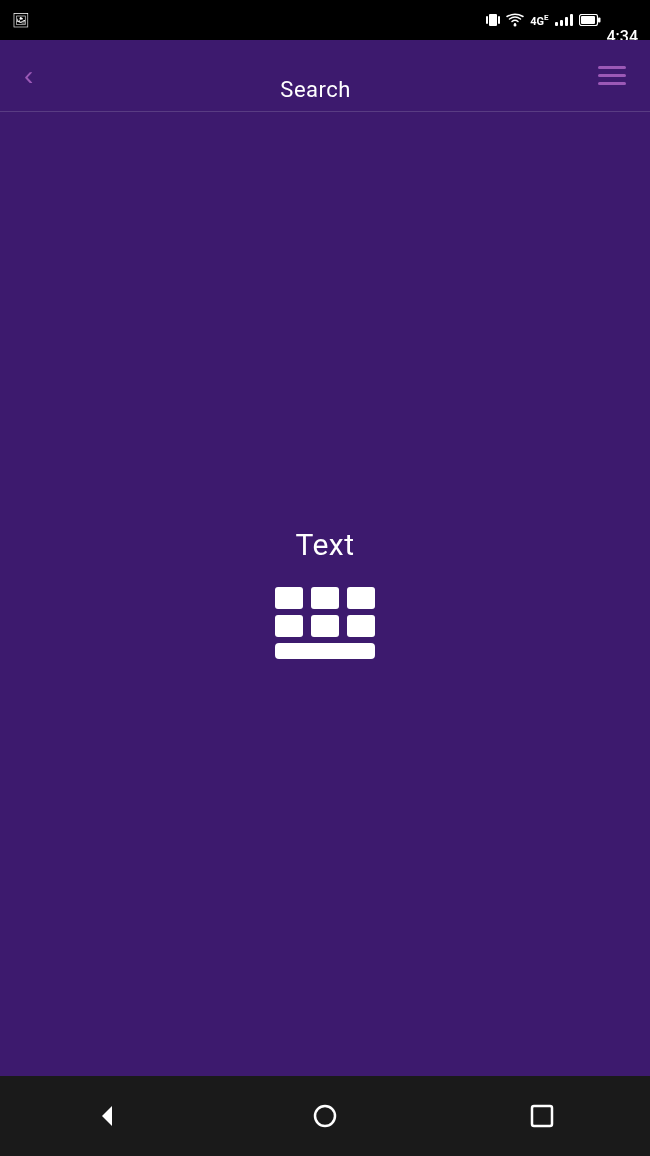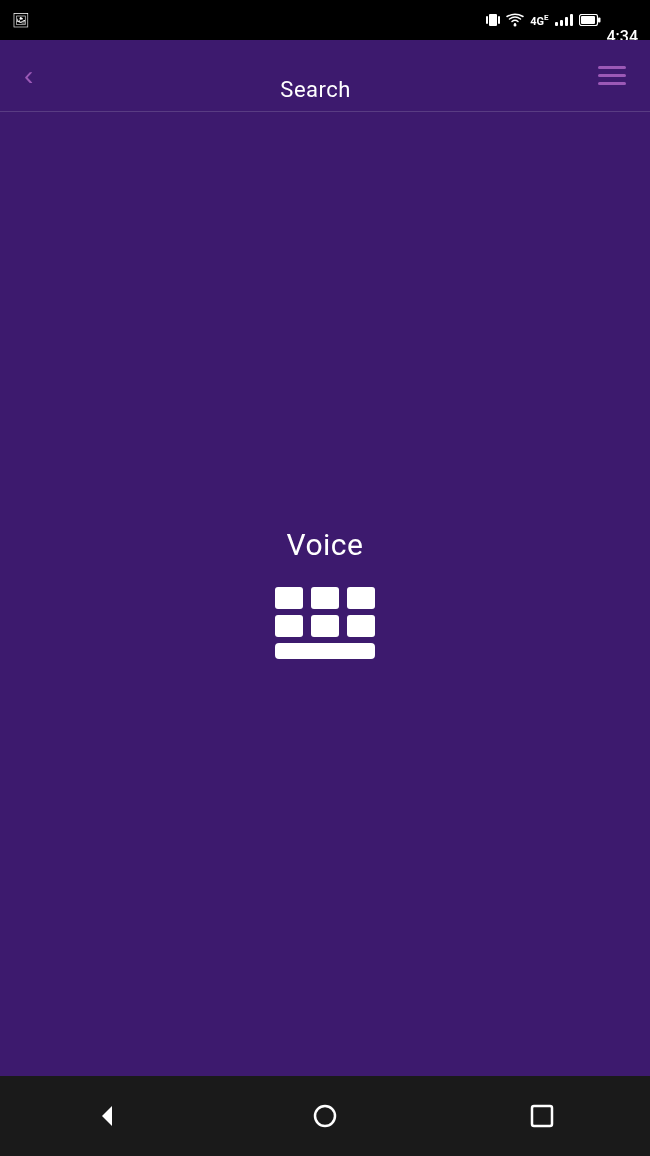--- a/index.html
+++ b/index.html
@@ -234,21 +234,21 @@
     <div class="menu-line"></div>
     <div class="menu-line"></div>
     <div class="menu-line"></div>
   </button>
 </div>
 
 <div class="main-content">
 
 
   <div class="search-option">
-    <span class="option-label">Voice</span>
+    <span class="option-label">Text</span>
     <div class="option-icon">
       <svg class="keyboard-svg" viewBox="0 0 110 80" fill="white" xmlns="http://www.w3.org/2000/svg">
 
         <rect x="5" y="5" width="28" height="22" rx="3" fill="white"></rect>
         <rect x="41" y="5" width="28" height="22" rx="3" fill="white"></rect>
         <rect x="77" y="5" width="28" height="22" rx="3" fill="white"></rect>
 
         <rect x="5" y="33" width="28" height="22" rx="3" fill="white"></rect>
         <rect x="41" y="33" width="28" height="22" rx="3" fill="white"></rect>
         <rect x="77" y="33" width="28" height="22" rx="3" fill="white"></rect>

